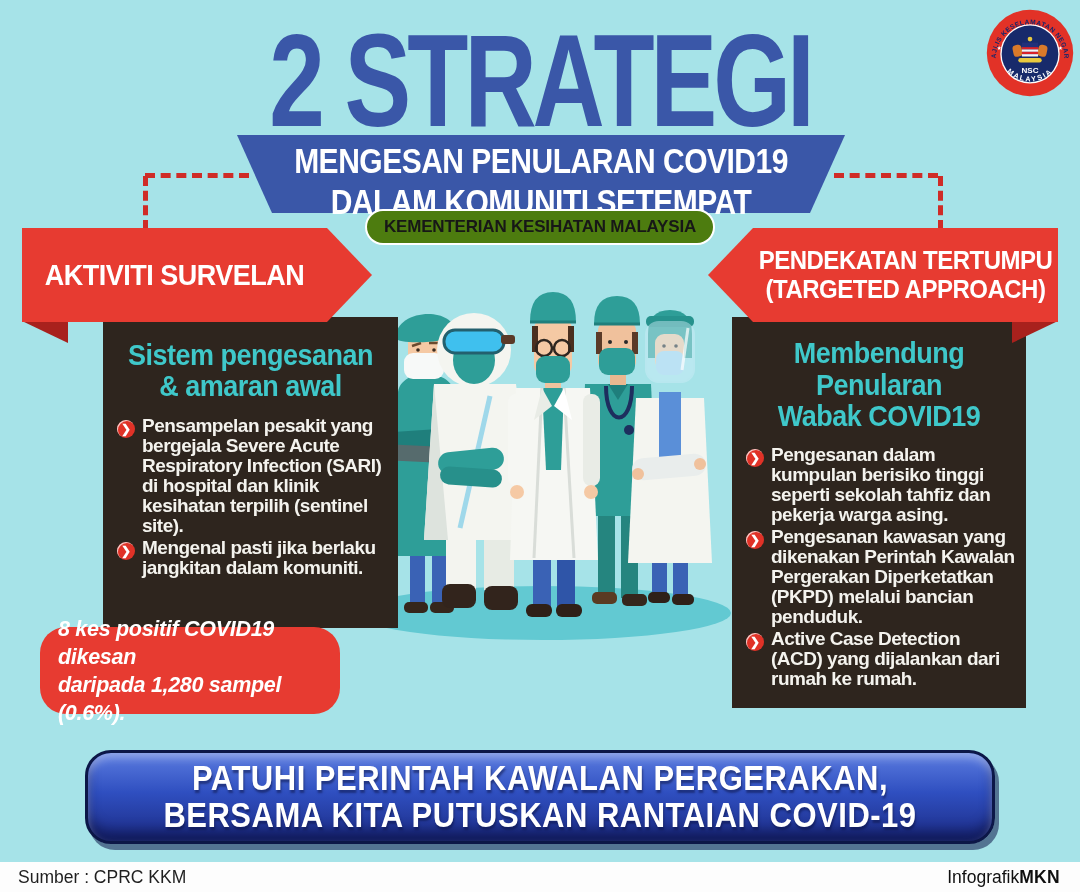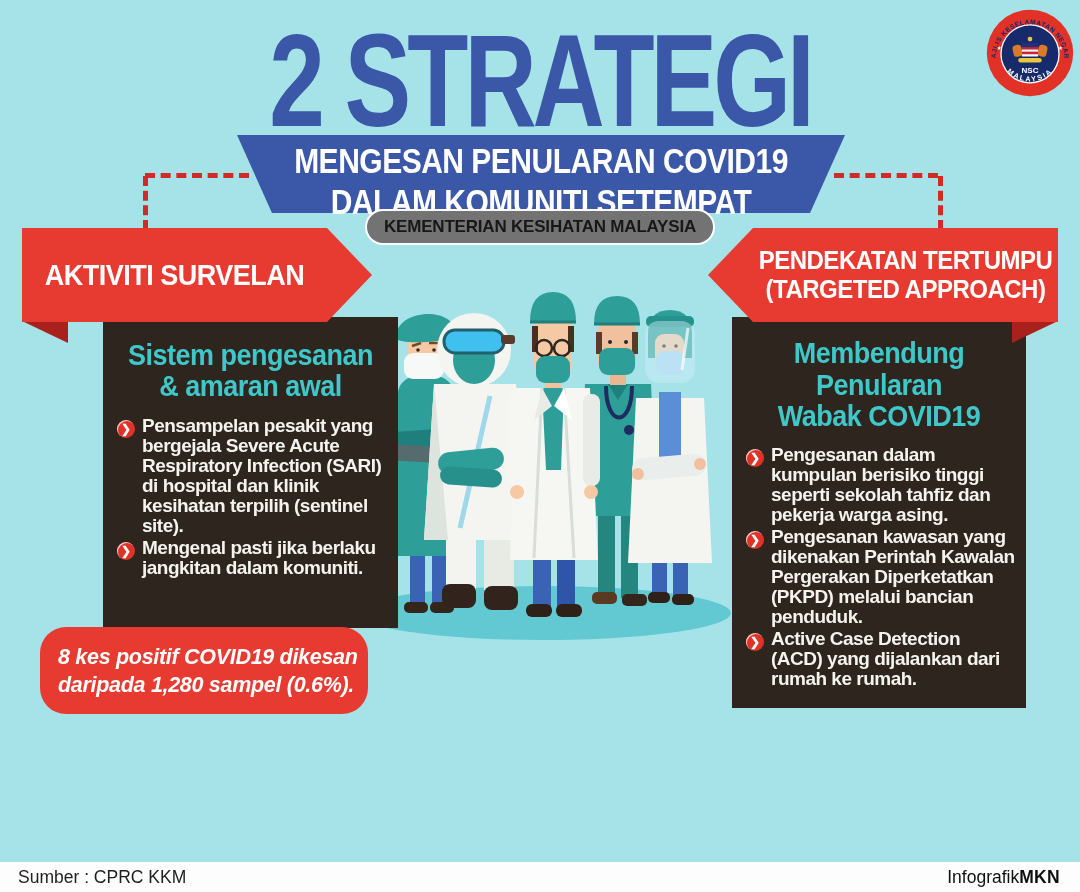--- a/index.html
+++ b/index.html
@@ -14,21 +14,21 @@
     transform:scaleY(1.32);transform-origin:top center;line-height:1;white-space:nowrap;
   }
   .trapezoid-svg{position:absolute;left:237px;top:135px;}
   .subtitle{
     position:absolute;left:237px;top:140px;width:608px;text-align:center;
     color:#ffffff;font-weight:bold;font-size:30px;line-height:35px;letter-spacing:-0.5px;
     transform:scaleY(1.18);transform-origin:top center;white-space:nowrap;
   }
   .ministry-pill{
     position:absolute;left:50%;top:211px;transform:translateX(-50%);
-    background:#737373;border-radius:16px;padding:6px 17px;
+    background:#4d7c0f;border-radius:16px;padding:6px 17px;
     font-size:17px;font-weight:bold;color:#171717;letter-spacing:-0.2px;white-space:nowrap;
     box-shadow:0 0 0 2px #ffffff;
   }
   .logo{position:absolute;left:985px;top:8px;width:90px;height:90px;}
   
   .dash-h{position:absolute;height:0;border-top:5px dashed #cf2c27;}
   .dash-v{position:absolute;width:0;border-left:5px dashed #cf2c27;}
   
   .ribbon-svg{position:absolute;z-index:4;}
   .ribbon-label{
@@ -52,21 +52,21 @@
   .bullet-icon{
     flex:0 0 18px;width:18px;height:18px;border-radius:50%;background:#e03227;
     color:#fff;font-size:12px;line-height:18px;text-align:center;font-weight:bold;
     margin:4px 7px 0 0;box-shadow:inset 1px 1px 0 rgba(255,255,255,.75);
   }
   .bullet-text{
     font-size:19px;font-weight:bold;line-height:20px;letter-spacing:-0.5px;color:#f4f3ee;
   }
   
   .stat-box{
-    position:absolute;left:40px;top:627px;width:328px;height:87px;background:#e73b31;
+    position:absolute;left:40px;top:627px;width:300px;height:87px;background:#e73b31;
     border-radius:26px;display:flex;flex-direction:column;justify-content:center;
     padding-left:18px;box-sizing:border-box;z-index:5;
   }
   .stat-line{color:#fff;font-style:italic;font-weight:bold;font-size:21.5px;line-height:28px;letter-spacing:-0.3px;}
   
   .bottom-banner{
     position:absolute;left:85px;top:750px;width:910px;height:94px;border-radius:26px;
     background:linear-gradient(180deg,#5b7ce0 0%,#2f4fc0 45%,#1c2b85 100%);
     border:3px solid #0c1747;box-sizing:border-box;
     box-shadow:inset 0 5px 8px rgba(255,255,255,.35), inset 0 -10px 12px rgba(5,10,50,.5), 4px 6px 0 rgba(15,25,75,.55);
@@ -302,19 +302,23 @@
       <rect x="230" y="68" width="6" height="26" fill="#4a2f1f"></rect>
       <circle cx="206" cy="90" r="8" fill="none" stroke="#2e2620" stroke-width="2.5"></circle>
       <circle cx="224" cy="90" r="8" fill="none" stroke="#2e2620" stroke-width="2.5"></circle>
       <path d="M214,90 L216,90" stroke="#2e2620" stroke-width="2.5"></path>
       <rect x="198" y="98" width="34" height="27" rx="9" fill="#2e9e98"></rect>
       <path d="M192,64 Q192,34 215,34 Q238,34 238,64 Z" fill="#2e9e98"></path>
       <path d="M192,64 L238,64" stroke="#1f7f7c" stroke-width="3"></path>
     </g>
   </svg>
 
+  <div class="bottom-banner">
+    <div class="banner-line">PATUHI PERINTAH KAWALAN PERGERAKAN,</div>
+    <div class="banner-line">BERSAMA KITA PUTUSKAN RANTAIAN COVID-19</div>
+  </div>
 
   <div class="footer-strip">
     <span class="footer-source">Sumber : CPRC KKM</span>
     <span class="footer-credit"><span>Infografik</span><span class="bold">MKN</span></span>
   </div>
 
 </div>
 
 </body></html>

